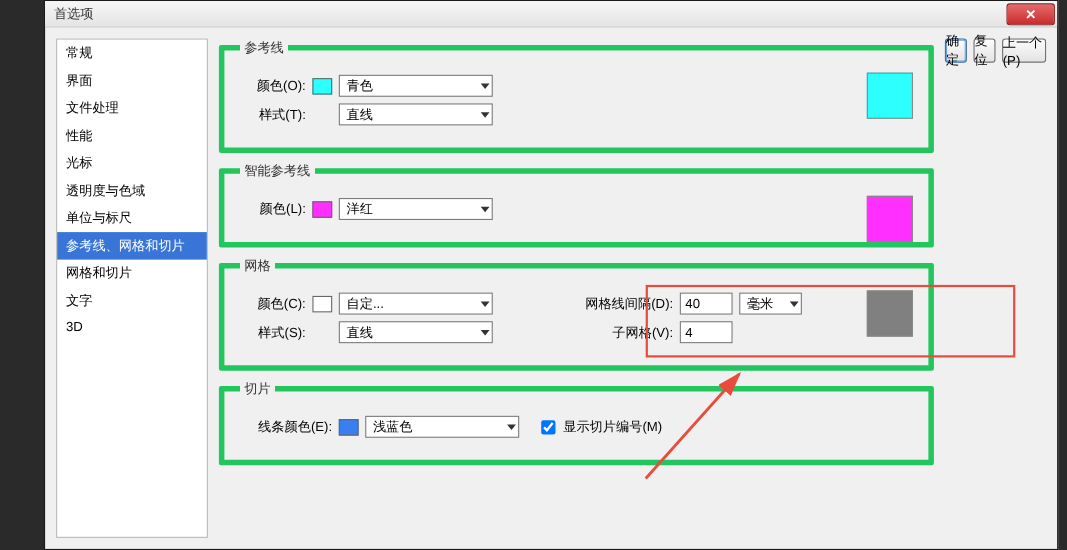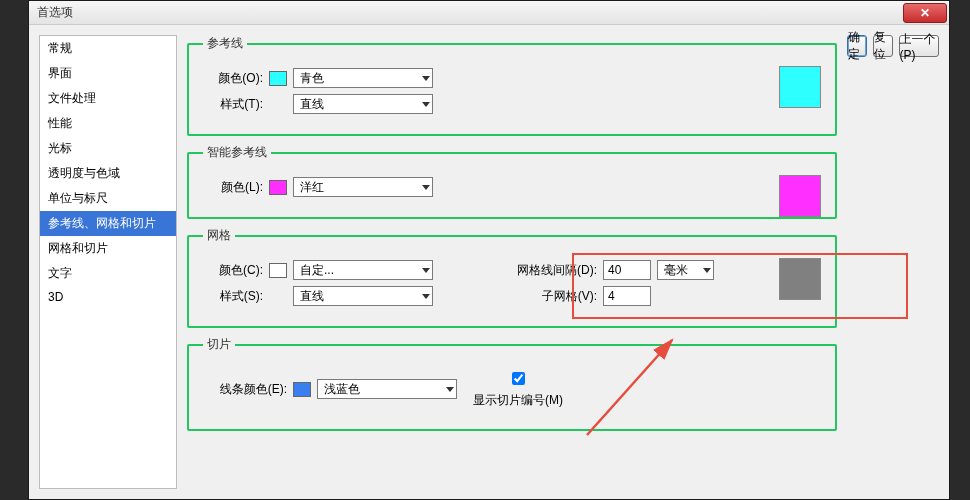--- a/index.html
+++ b/index.html
@@ -1,18 +1,18 @@
 <!DOCTYPE html>
 <html><head>
 <meta charset="utf-8">
 <style>
   * { box-sizing: border-box; font-family: "Microsoft YaHei", "SimSun", Arial, sans-serif; font-size: 12px; }
   body { margin: 0; background: #2a2a2a; width: 970px; height: 500px; overflow: hidden; }
   .window {
-    position: absolute; left: 28px; top: 0; width: 922px; height: 500px;
+    position: absolute; left: 40px; top: 0; width: 922px; height: 500px;
     background: #f0f0f0;
     border: 1px solid #1a1a1a;
   }
   .titlebar {
     height: 24px;
     background: linear-gradient(to bottom, #f6f6f6, #e4e4e4);
     border-bottom: 1px solid #ccc;
     display: flex; align-items: center; justify-content: space-between;
     padding-left: 8px;
   }
@@ -35,21 +35,21 @@
   .sidebar-item {
     padding: 4px 8px; cursor: pointer; color: #000;
   }
   .sidebar-item.selected {
     background: #3875d7; color: #fff;
   }
   .main {
     flex: 1; display: flex; flex-direction: column; gap: 8px;
   }
   fieldset {
-    border: 2px solid #22c55e; border-radius: 2px;
+    border: 5px solid #22c55e; border-radius: 2px;
     padding: 10px 14px 14px 14px; margin: 0;
     position: relative;
   }
   legend { padding: 0 4px; color: #333; }
   .row { display: flex; align-items: center; gap: 6px; margin: 6px 0; }
   .label { width: 60px; text-align: right; }
   .swatch-sm {
     width: 18px; height: 15px; border: 1px solid #666; display: inline-block;
   }
   .select {
@@ -84,21 +84,21 @@
   }
   .btn {
     height: 22px; border: 1px solid #707070; border-radius: 3px;
     background: linear-gradient(to bottom, #fdfdfd, #e3e3e3);
     display: flex; align-items: center; justify-content: center;
     cursor: pointer;
   }
   .btn.default {
     border-color: #3a6ea5; box-shadow: 0 0 0 1px #6fa3dd inset;
   }
-  .chk { display: flex; align-items: center; gap: 4px; flex-direction: column; }
+  .chk { display: flex; align-items: center; gap: 4px; }
   .chk input { width: 13px; height: 13px; }
   .grid-labels { width: 100px; text-align: right; }
 </style>
 </head>
 <body>
 
 <div class="window">
   <div class="titlebar">
     <span class="titlebar-title">首选项</span>
     <div class="close-btn">

